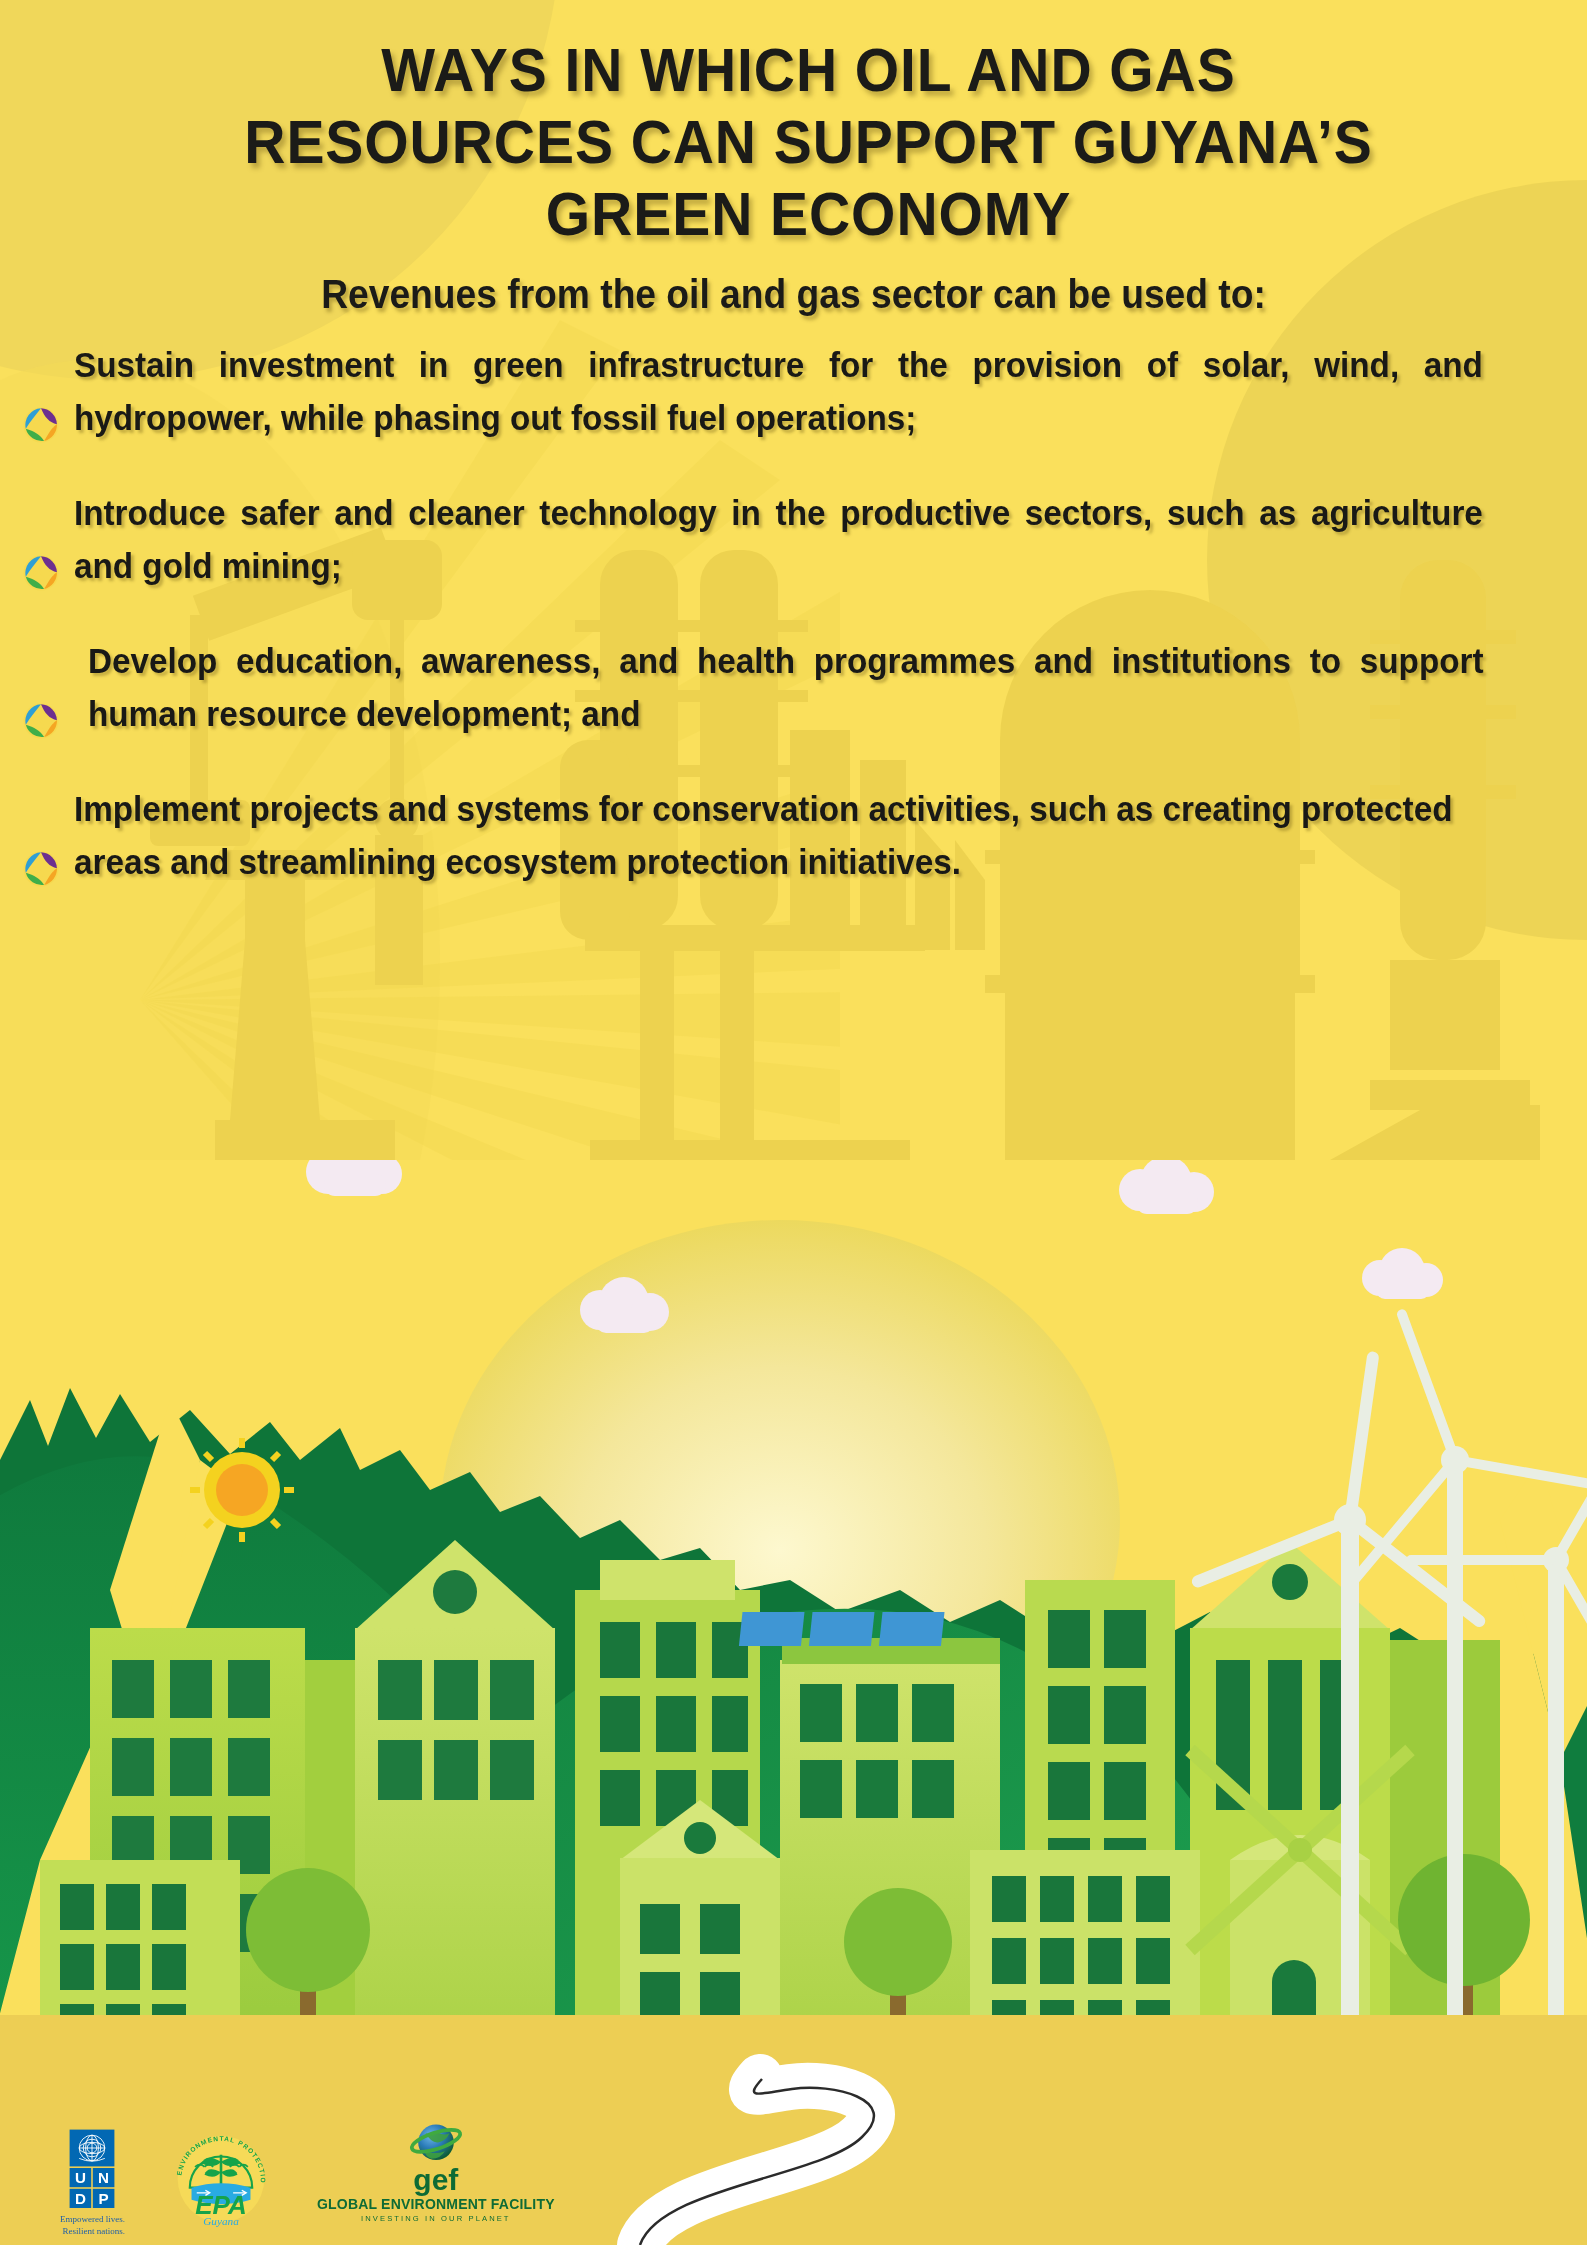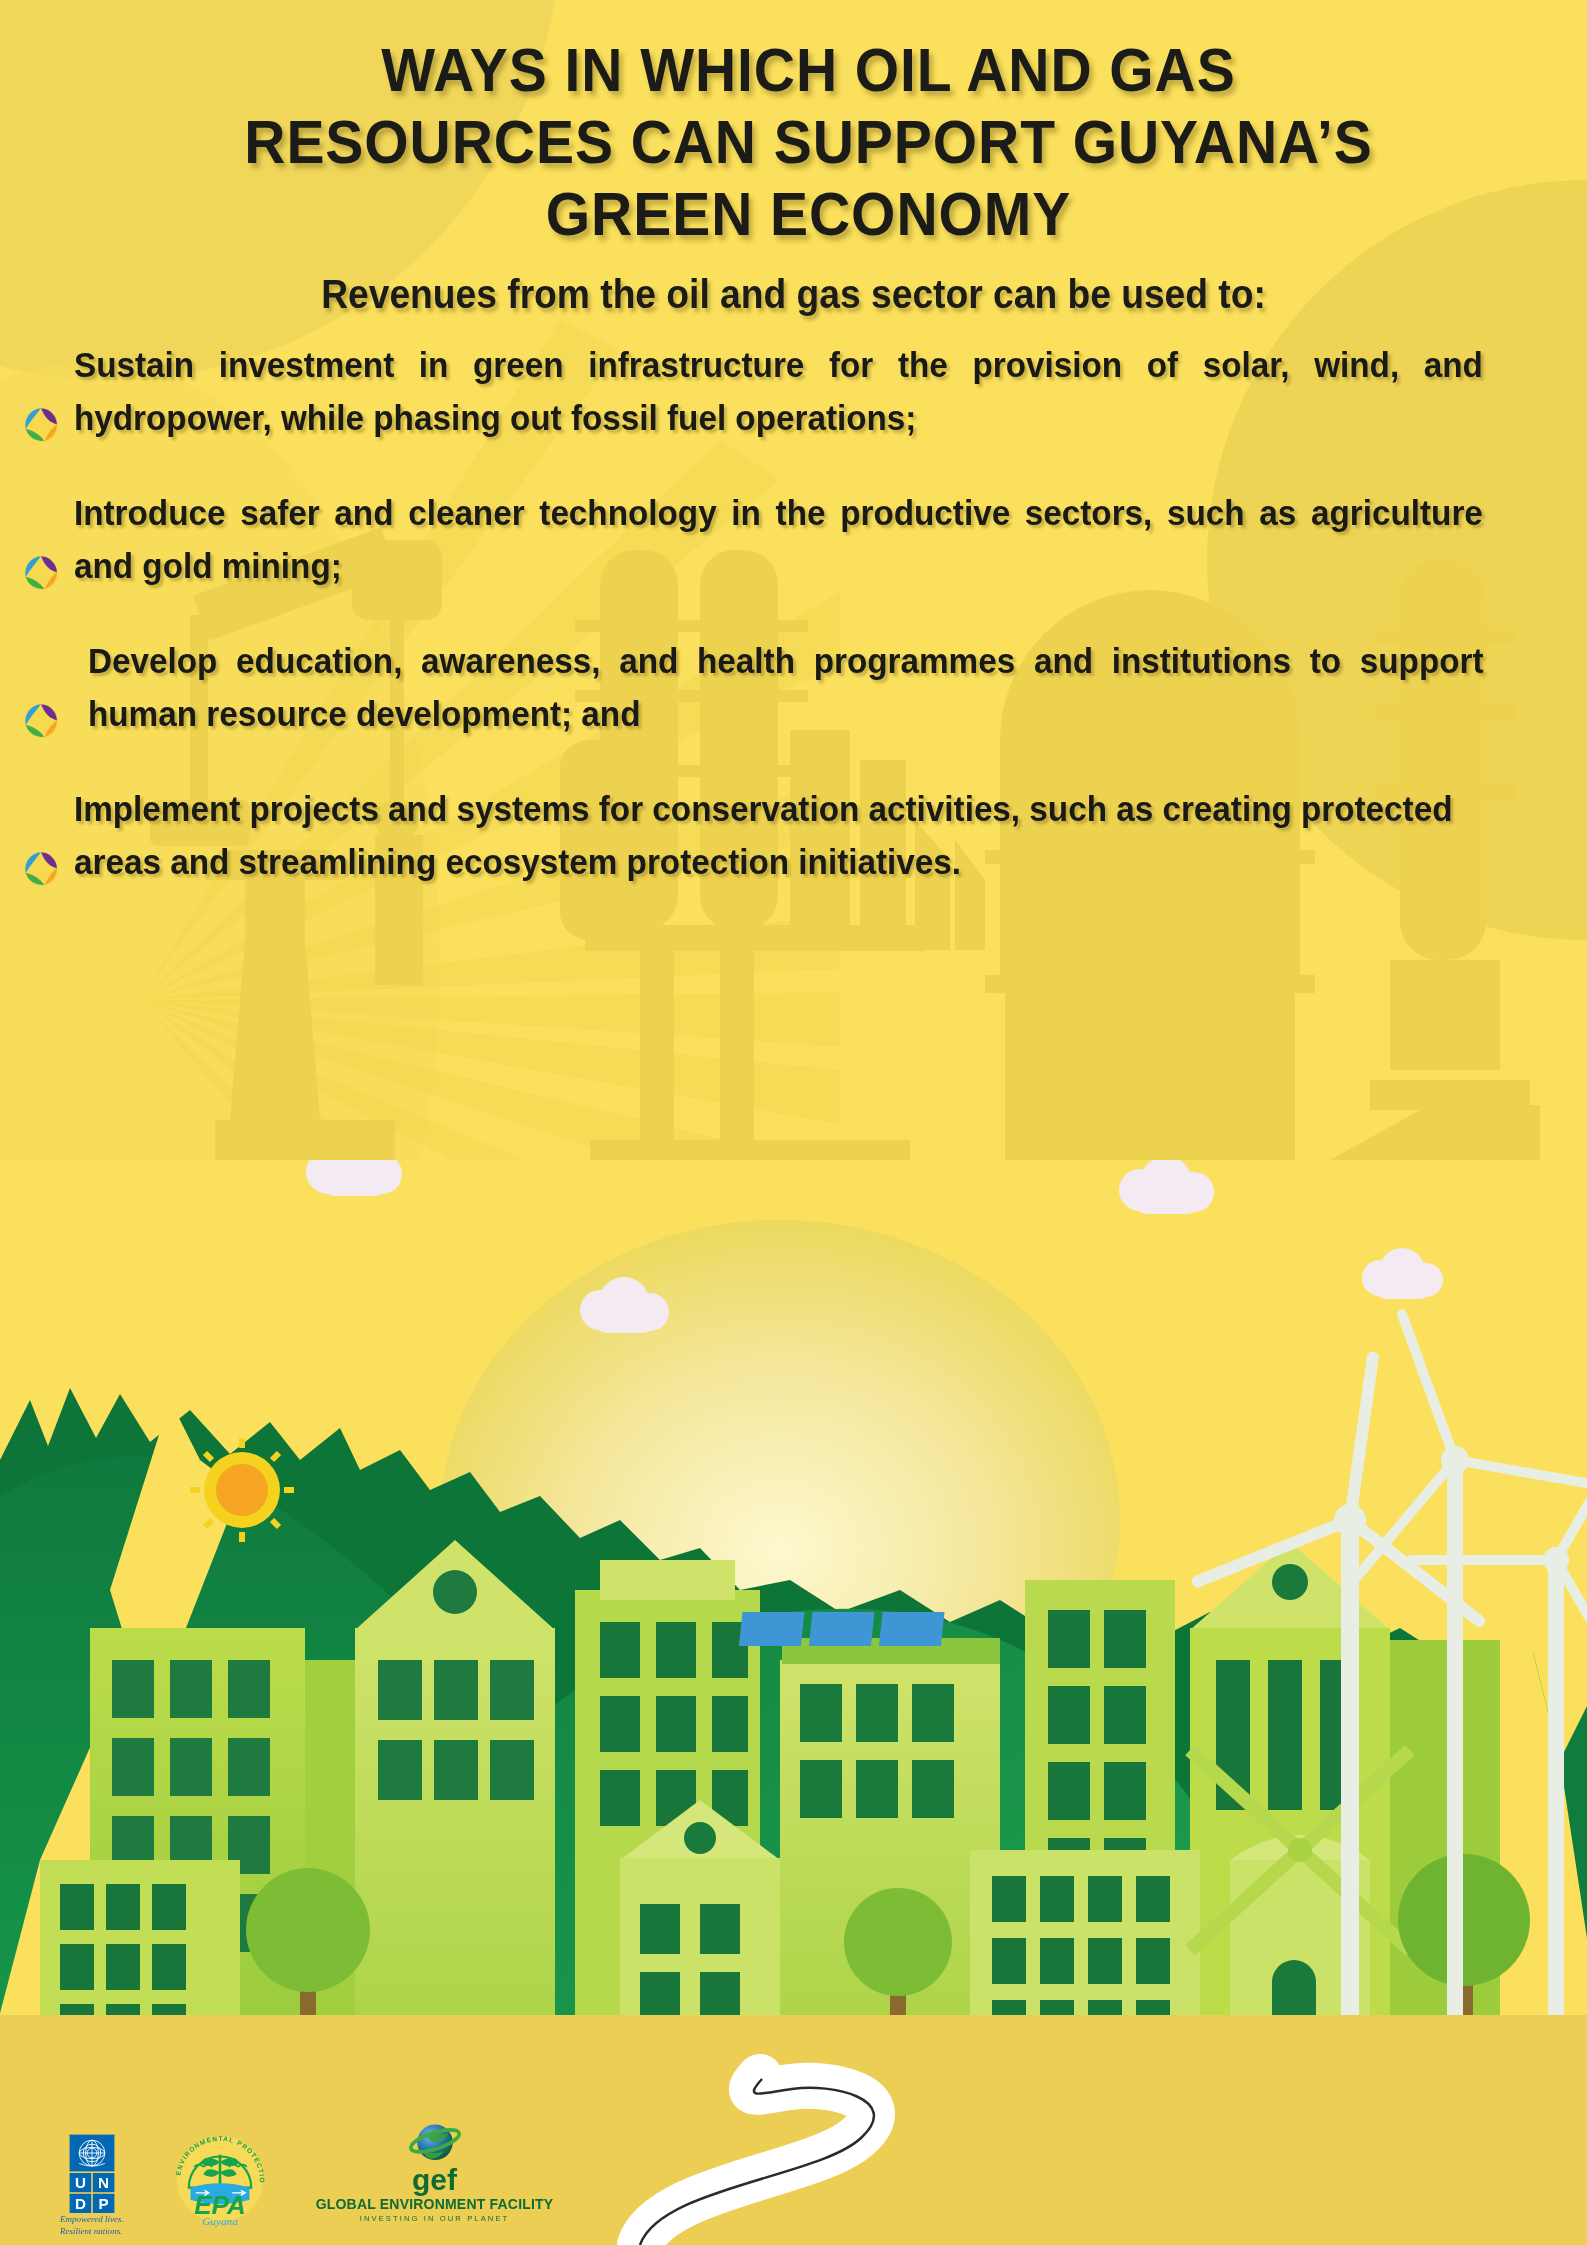--- a/index.html
+++ b/index.html
@@ -79,22 +79,22 @@
   .landscape{position:absolute;left:0;top:1160px;width:1587px;height:930px;z-index:4;}
 
   
   .road{position:absolute;left:0;bottom:0;width:1587px;height:230px;z-index:4;}
 
   
   .logos{position:absolute;left:60px;bottom:8px;display:flex;align-items:flex-end;gap:44px;z-index:6;}
   .logo{display:flex;flex-direction:column;align-items:center;}
   .undp-mark{width:56px;}
   .undp-tag{
-    font-family:"Liberation Serif",serif;font-style:italic;
-    font-size:9px;line-height:12px;color:#1f5fa8;text-align:left;
+    font-family:"Liberation Serif",serif;
+    font-size:9px;line-height:12px;color:#1f5fa8;margin-top:5px;text-align:right;
   }
   .gef-text{
     font-family:Liberation Sans, sans-serif;font-weight:bold;
     font-size:14px;letter-spacing:.2px;color:#0e6b35;margin-top:2px;
   }
   .gef-sub{
     font-family:"Liberation Sans",sans-serif;
     font-size:7.6px;letter-spacing:2.1px;color:#0e6b35;margin-top:2px;
   }
 </style>

